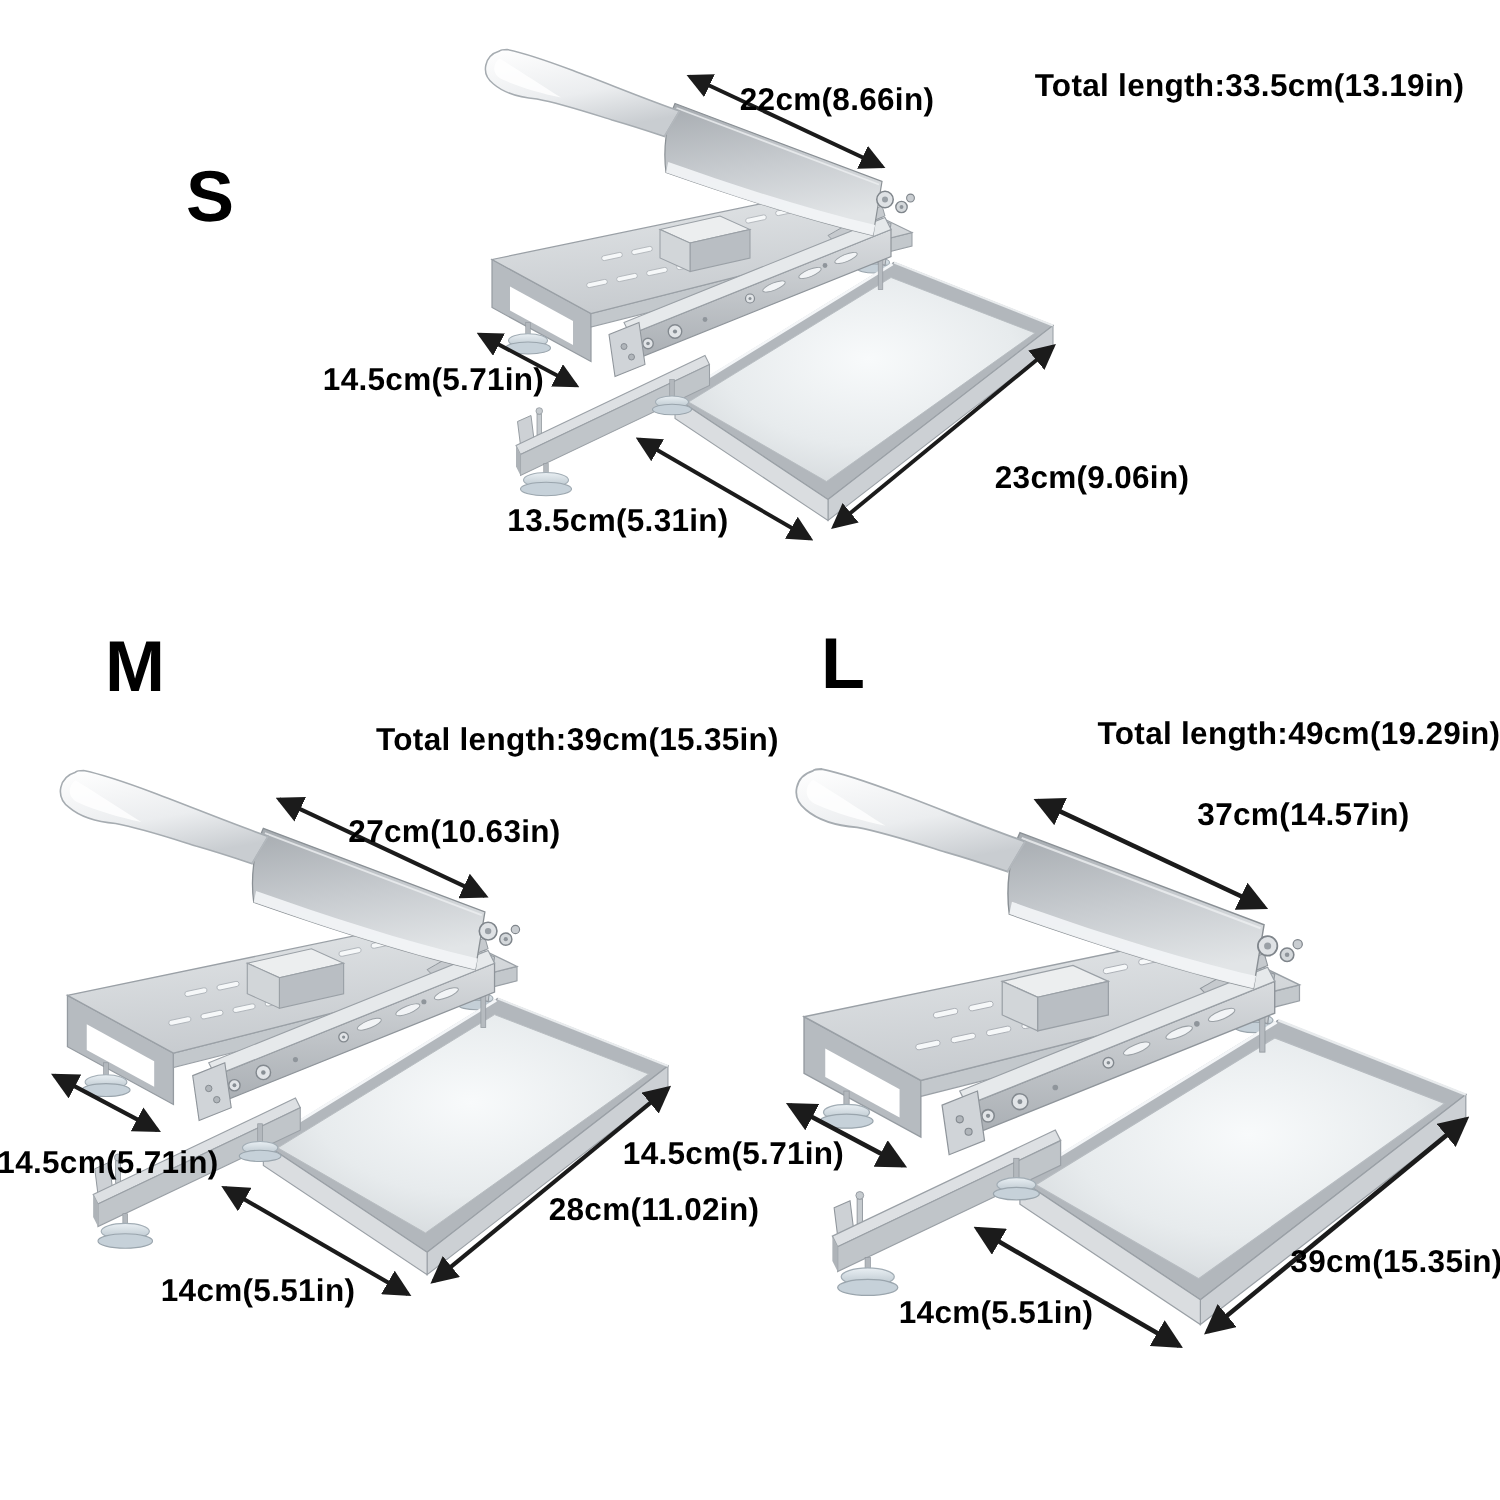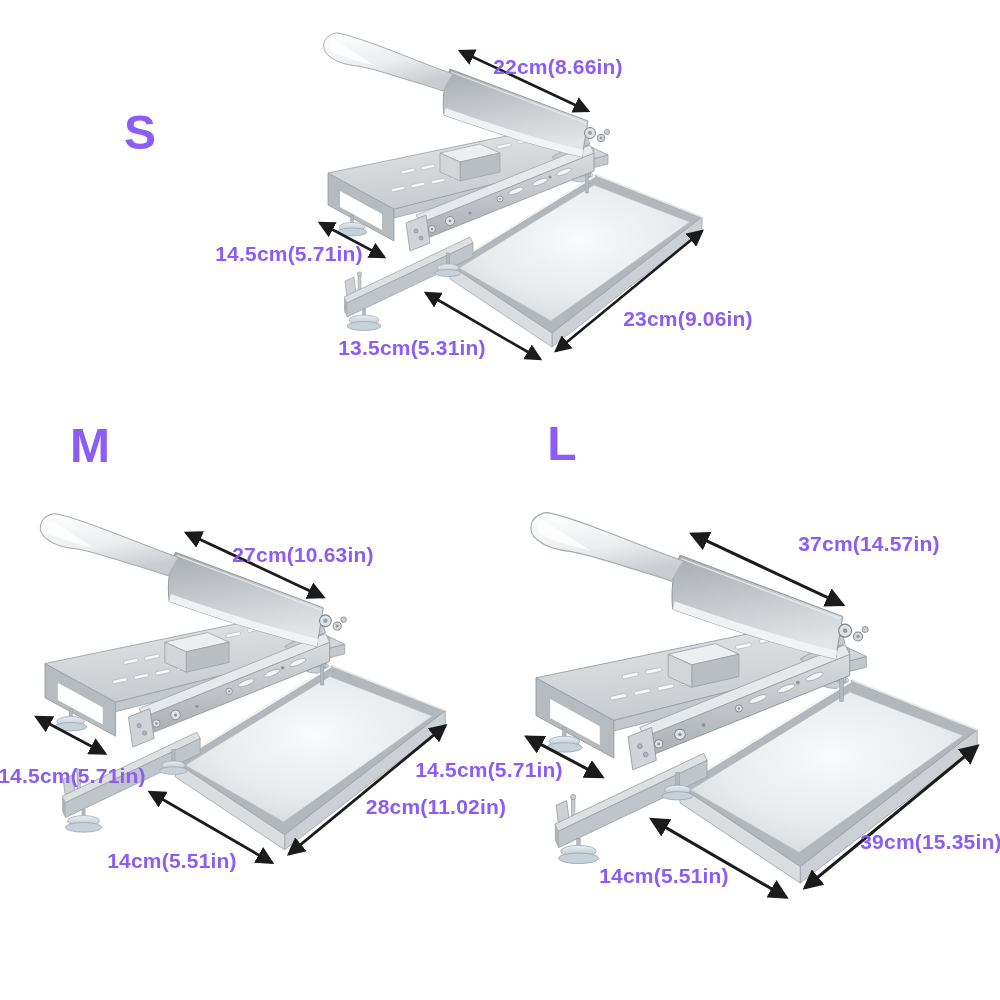--- a/index.html
+++ b/index.html
@@ -5,21 +5,21 @@
   html,body{margin:0;padding:0;}
   body{
     width:1000px;height:1000px;position:relative;overflow:hidden;
     background:#ffffff;
     font-family:"Liberation Sans","DejaVu Sans",sans-serif;
   }
   .figure{position:absolute;inset:0;}
   .machine{position:absolute;}
   .lbl{
     position:absolute;transform:translate(-50%,-50%);
-    font-weight:bold;font-size:21px;color:#8b5cf6;white-space:nowrap;
+    font-weight:bold;font-size:21px;color:#000000;white-space:nowrap;
     letter-spacing:0.2px;
   }
   .size-letter{font-size:48px;letter-spacing:0;}
 </style>
 </head>
 <body>
 
 <svg width="0" height="0" style="position:absolute" aria-hidden="true">
   <defs>
     <linearGradient id="gBlade" x1="0" y1="0" x2="0.25" y2="1">
@@ -172,39 +172,42 @@
       </g>
     </g>
   </defs>
 </svg>
 
 <div class="figure">
   <svg class="machine" style="left:300px;top:25px;width:412px;height:337px" viewBox="0 0 412 337">
       <use href="#machine-art"></use>
     </svg>
   <div class="lbl size-letter" style="left:140px;top:132px">S</div>
+  <div class="lbl" style="left:833px;top:58px">Total length:33.5cm(13.19in)</div>
   <div class="lbl" style="left:558px;top:67px">22cm(8.66in)</div>
   <div class="lbl" style="left:289px;top:254px">14.5cm(5.71in)</div>
   <div class="lbl" style="left:412px;top:348px">13.5cm(5.31in)</div>
-  <div class="lbl" style="left:688px;top:319px">23cm(9.06in)</div>
+  <div class="lbl" style="left:728px;top:319px">23cm(9.06in)</div>
 </div>
 
 <div class="figure">
   <svg class="machine" style="left:15px;top:505px;width:441px;height:361px" viewBox="0 0 412 337">
       <use href="#machine-art"></use>
     </svg>
   <div class="lbl size-letter" style="left:90px;top:445px">M</div>
+  <div class="lbl" style="left:385px;top:494px">Total length:39cm(15.35in)</div>
   <div class="lbl" style="left:303px;top:555px">27cm(10.63in)</div>
   <div class="lbl" style="left:72px;top:776px">14.5cm(5.71in)</div>
   <div class="lbl" style="left:172px;top:861px">14cm(5.51in)</div>
   <div class="lbl" style="left:436px;top:807px">28cm(11.02in)</div>
 </div>
 
 <div class="figure">
   <svg class="machine" style="left:503px;top:503px;width:486px;height:398px" viewBox="0 0 412 337">
       <use href="#machine-art"></use>
     </svg>
   <div class="lbl size-letter" style="left:562px;top:443px">L</div>
+  <div class="lbl" style="left:866px;top:490px">Total length:49cm(19.29in)</div>
   <div class="lbl" style="left:869px;top:544px">37cm(14.57in)</div>
   <div class="lbl" style="left:489px;top:770px">14.5cm(5.71in)</div>
   <div class="lbl" style="left:664px;top:876px">14cm(5.51in)</div>
   <div class="lbl" style="left:931px;top:842px">39cm(15.35in)</div>
 </div>
 
 </body></html>

